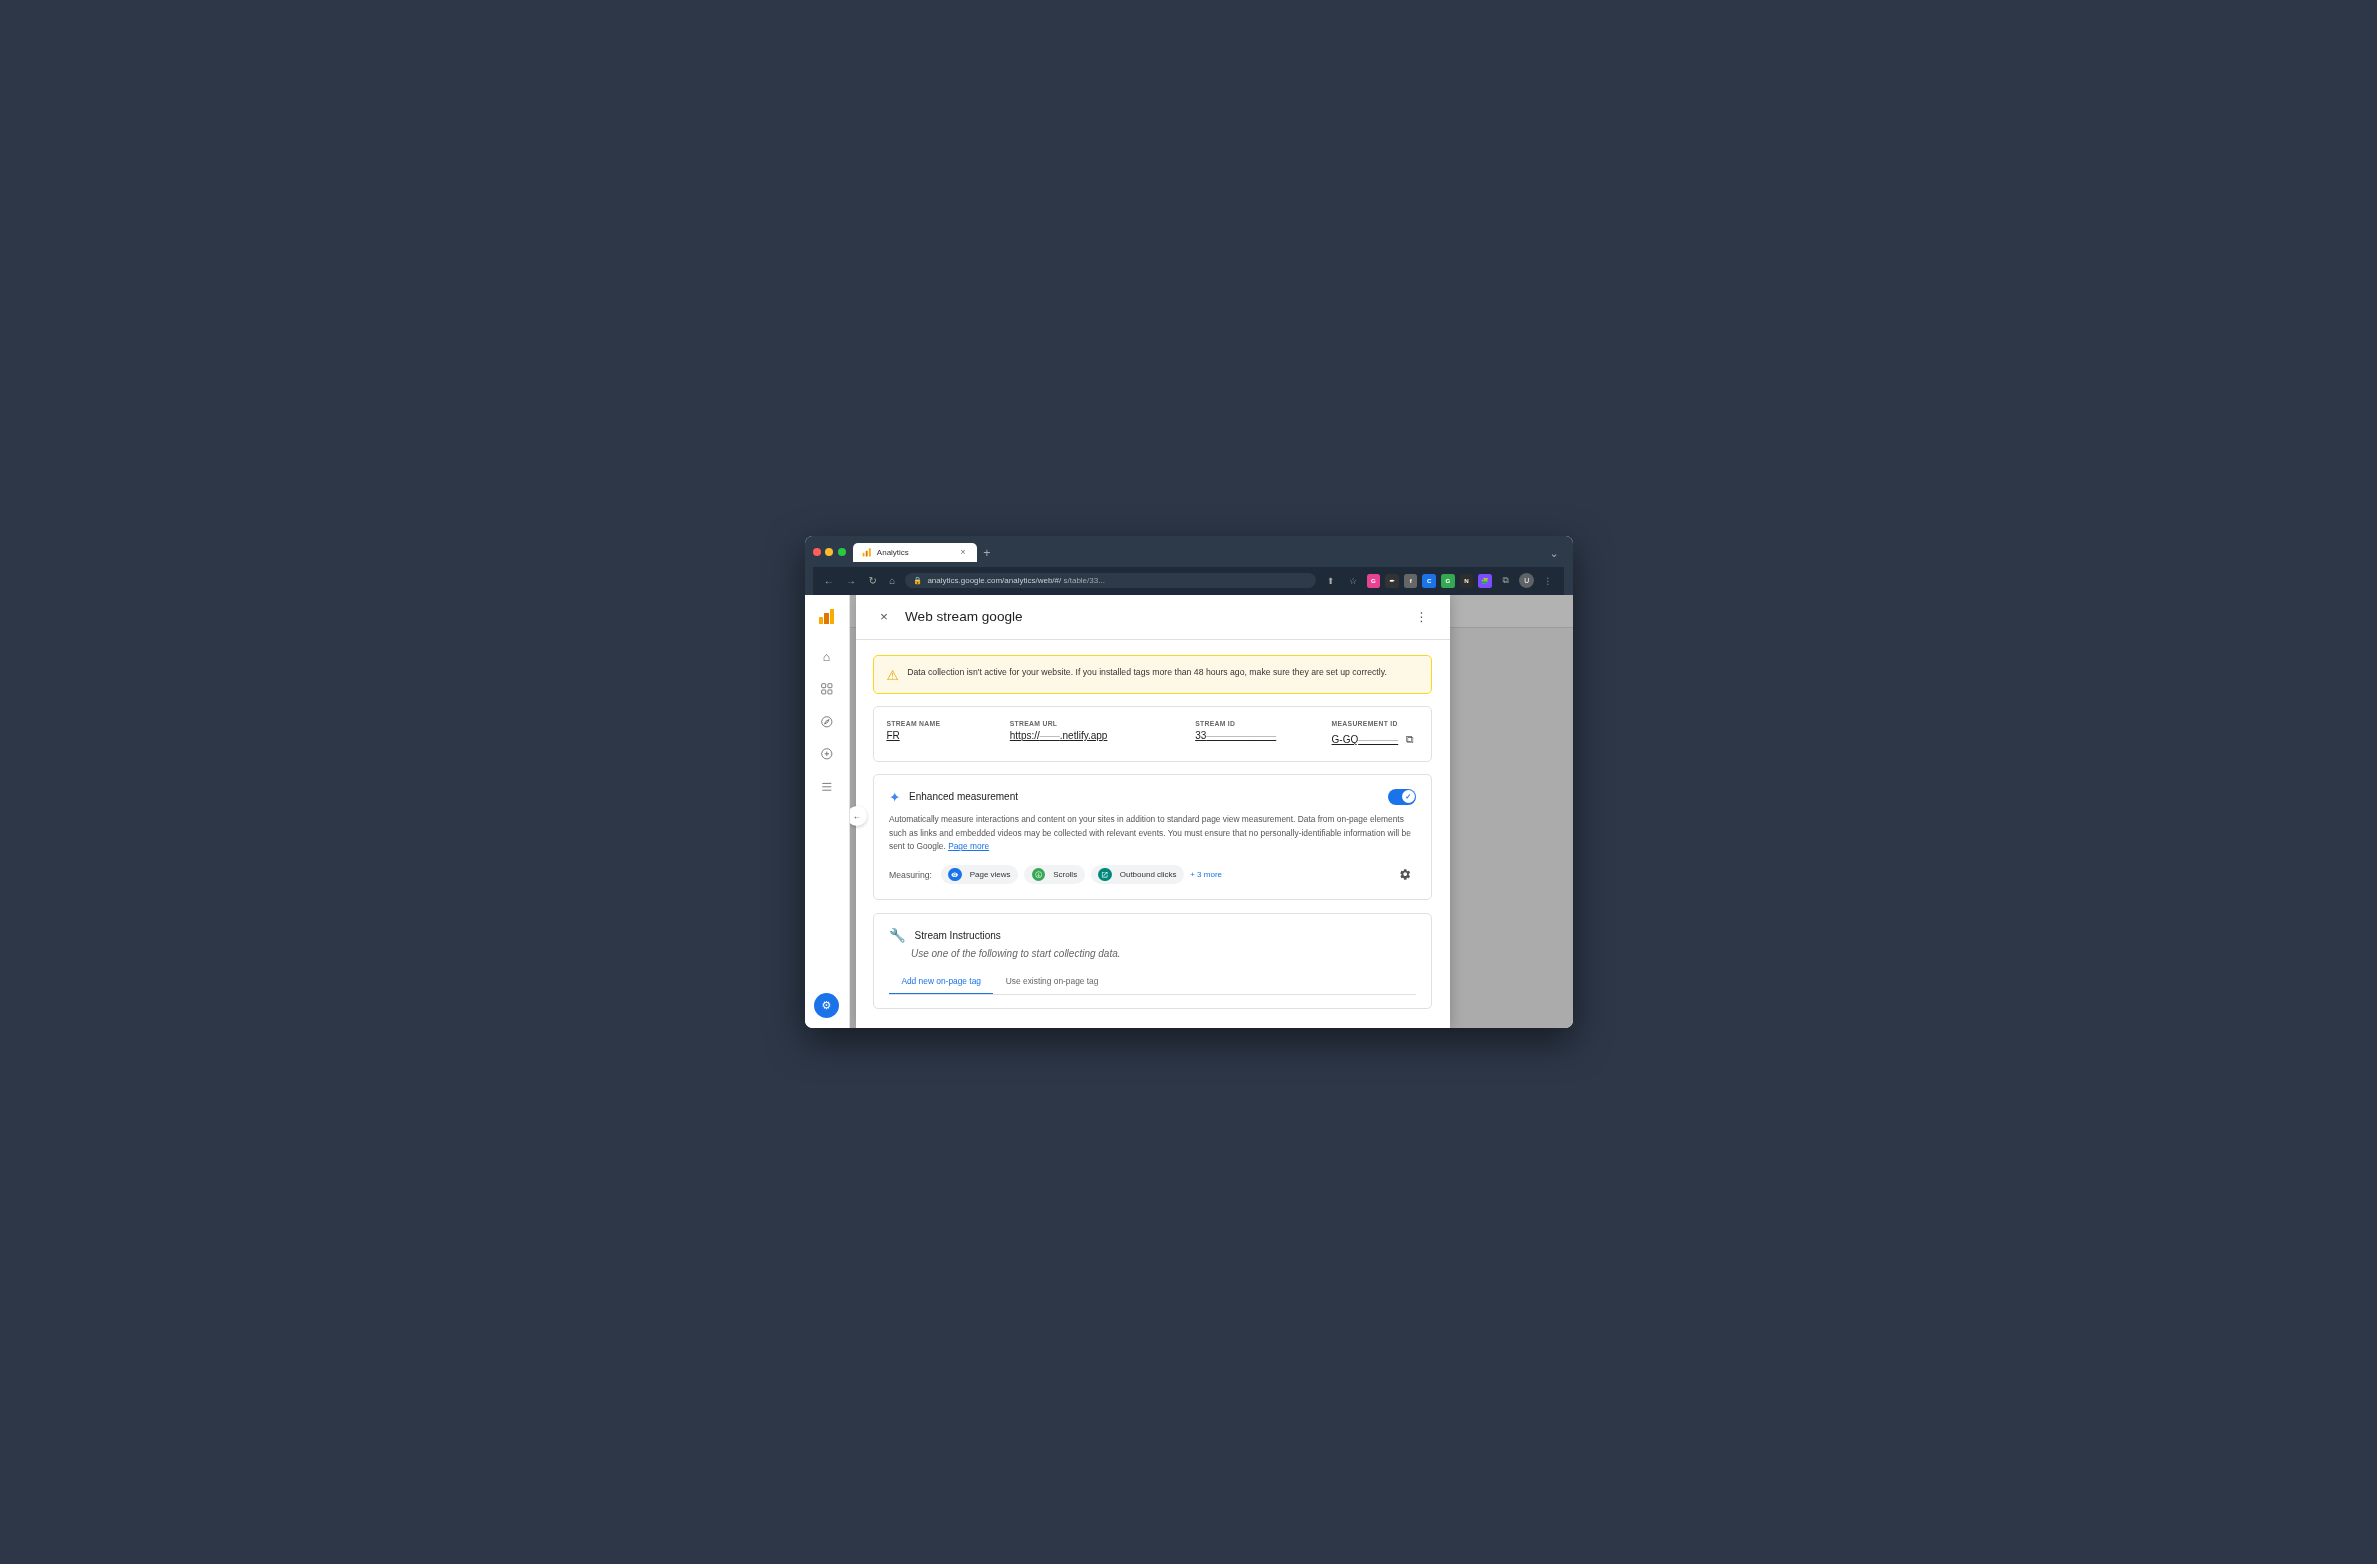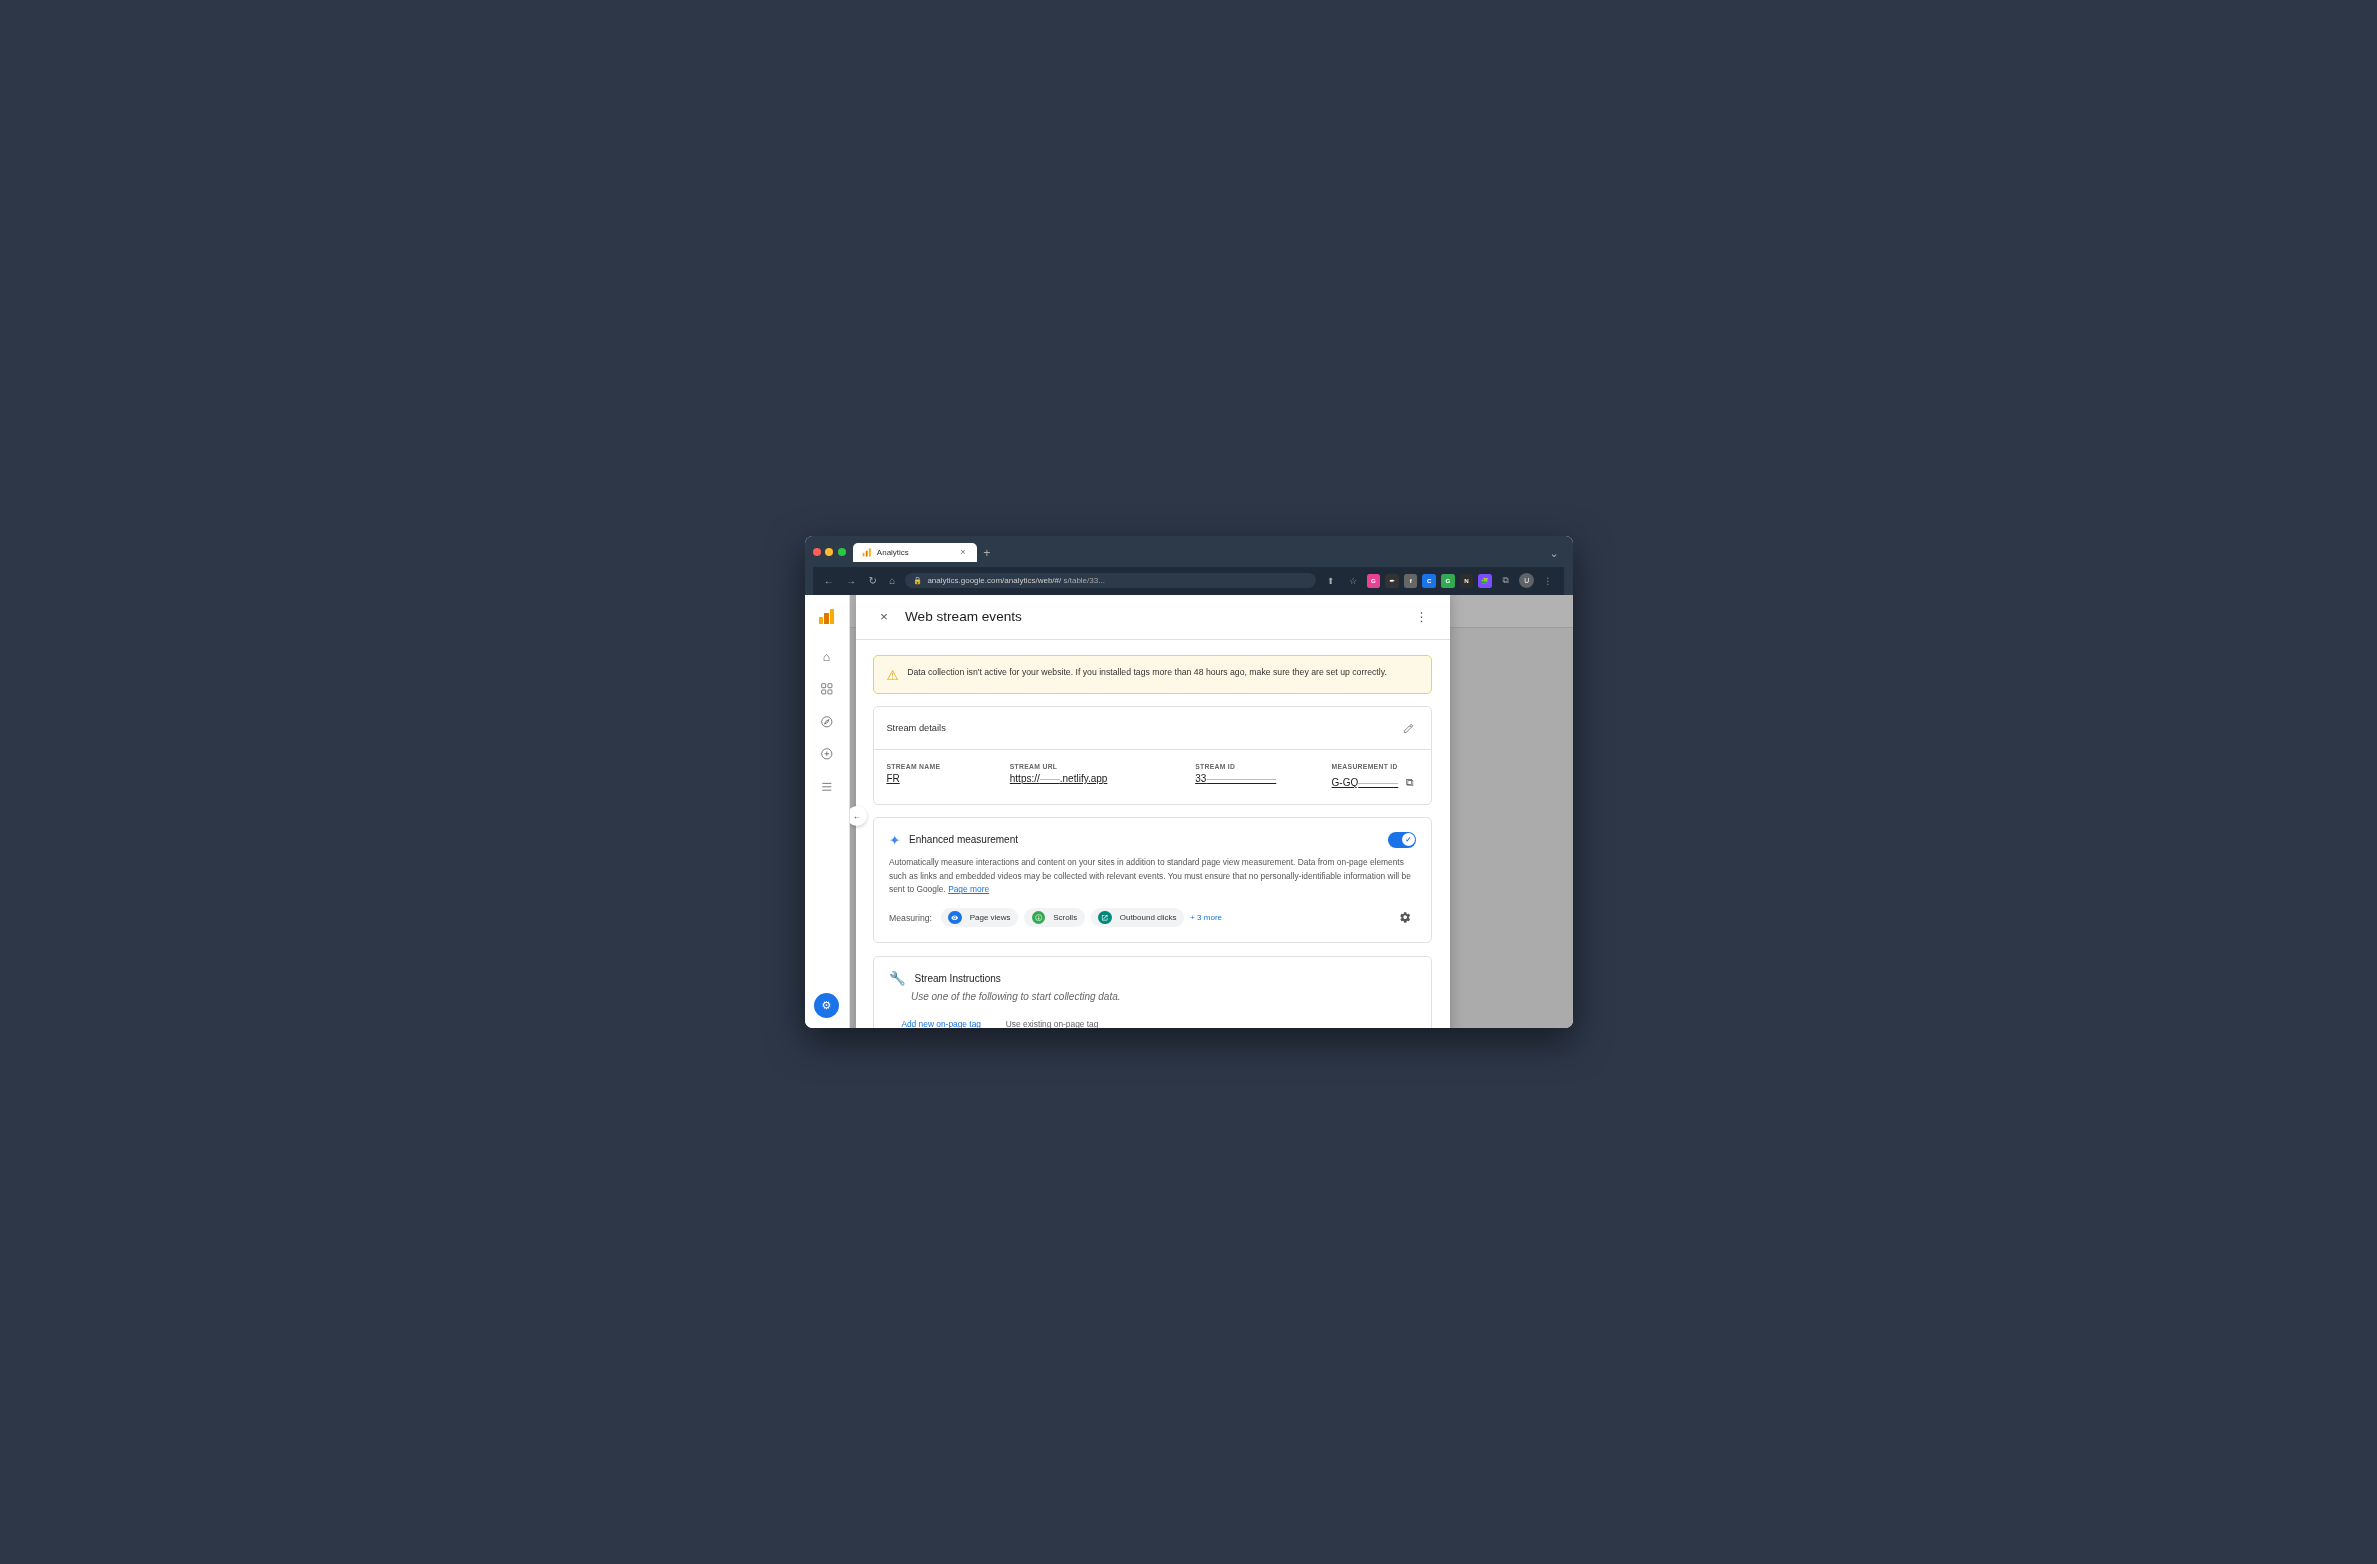--- a/index.html
+++ b/index.html
@@ -750,41 +750,32 @@
       <div class="modal-overlay">
 
         <div style="position:relative;">
           <div style="position:absolute; top:211px; left:-2.5px; width:20px; height:20px; background:#fff; border-radius:50%; box-shadow:0 1.2px 3.7px rgba(0,0,0,0.2); display:flex; align-items:center; justify-content:center; cursor:pointer; font-size:8.7px; color:#555; z-index:20;">←</div>
         </div>
 
         <div class="modal-panel">
 
           <div class="modal-header">
             <div class="modal-close-btn">×</div>
-            <span class="modal-title">Web stream events</span>
+            <span class="modal-title">Web stream google</span>
             <div class="modal-menu-btn">⋮</div>
           </div>
 
           <div class="modal-body">
 
             <div class="warning-banner">
               <span class="warning-icon">⚠</span>
               <span class="warning-text">Data collection isn't active for your website. If you installed tags more than 48 hours ago, make sure they are set up correctly.</span>
             </div>
 
             <div class="card">
-              <div class="card-header">
-                <span class="card-title">Stream details</span>
-                <div class="edit-btn">
-                  <svg width="11" height="11" viewBox="0 0 24 24" fill="none">
-                    <path d="M3 17.25V21h3.75L17.81 9.94l-3.75-3.75L3 17.25z" stroke="#555" stroke-width="1.5" fill="none"></path>
-                    <path d="M20.71 7.04a1 1 0 000-1.41l-2.34-2.34a1 1 0 00-1.41 0l-1.83 1.83 3.75 3.75 1.83-1.83z" stroke="#555" stroke-width="1.5" fill="none"></path>
-                  </svg>
-                </div>
-              </div>
               <div class="card-body">
                 <div class="stream-fields">
                   <div>
                     <div class="field-label">STREAM NAME</div>
                     <div class="field-value">FR</div>
                   </div>
                   <div>
                     <div class="field-label">STREAM URL</div>
                     <div class="field-value">
                       <span>https://</span><span style="color:#aaa;">——</span><span>.netlify.app</span>

